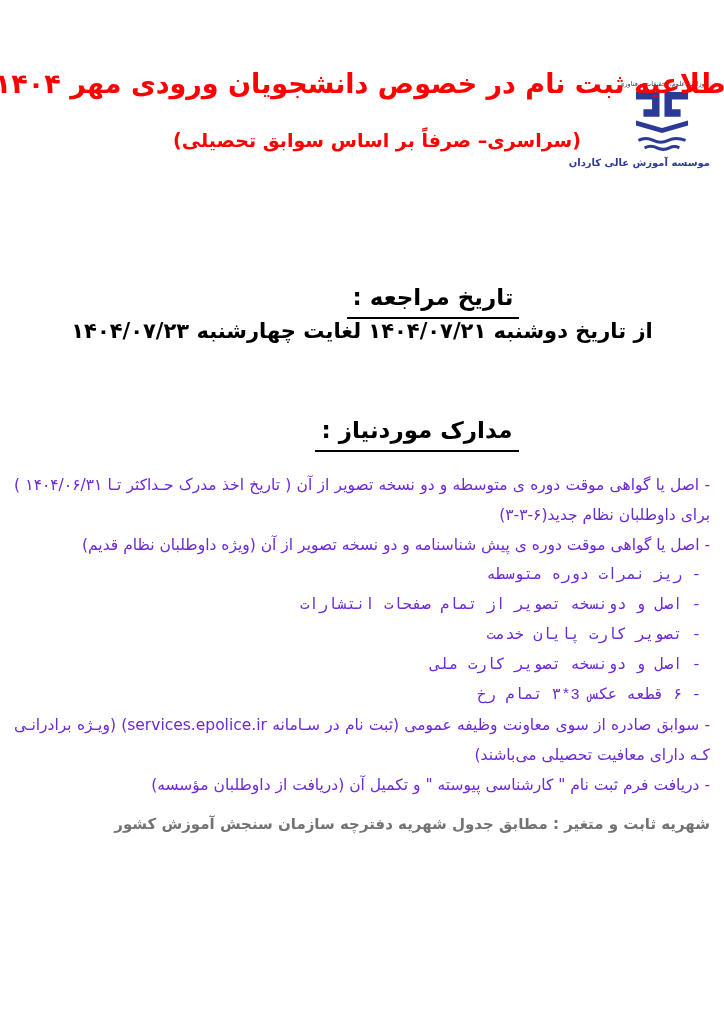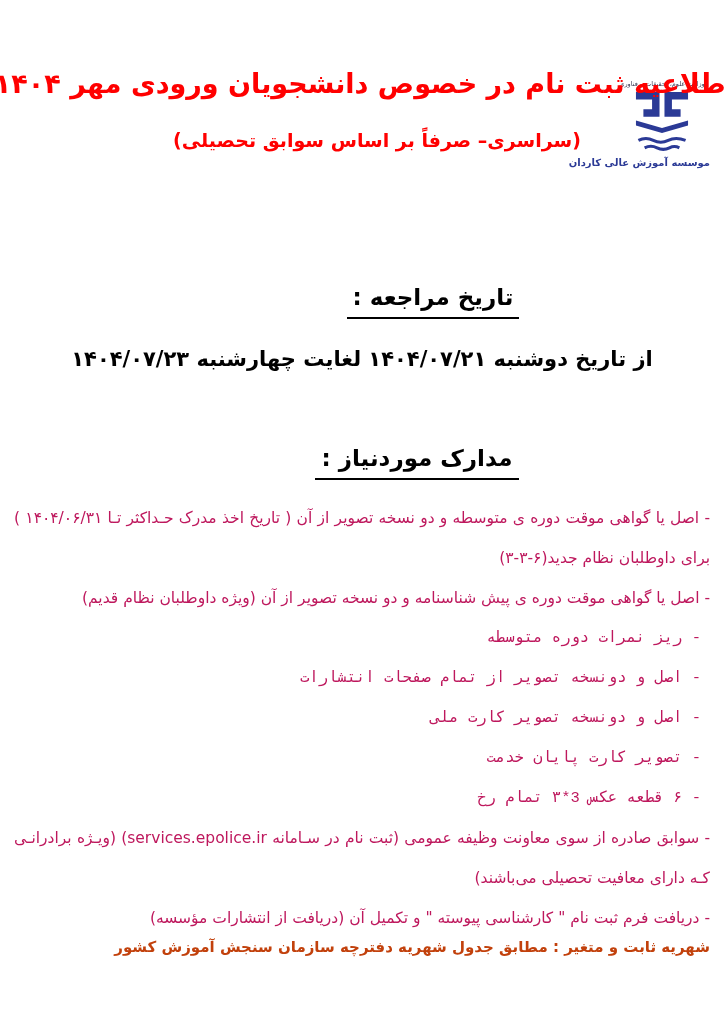--- a/index.html
+++ b/index.html
@@ -50,44 +50,44 @@
     font-size: 23px;
     font-weight: bold;
     color: #000;
     border-bottom: 2.5px solid #000;
     padding: 0 6px 7px 6px;
     position: relative;
   }
   .shift-a { right: -58px; margin-left: 26px; }
   .shift-b { right: -55px; }
   .date-line {
-    margin-top: 28px;
     text-align: center;
     font-size: 21px;
     font-weight: bold;
     color: #000;
     white-space: nowrap;
   }
 
   .section-docs { margin-top: 74px; }
   .section-docs .heading-row { text-align: center; }
   .doc-list { margin-top: 18px; }
   .doc-item {
     font-size: 15.5px;
-    line-height: 40px;
-    color: #be185d;
+    line-height: 30px;
+    color: #6d28d9;
     text-align: justify;
     text-align-last: right;
   }
   .doc-item.indent { padding-right: 9px; font-family: Liberation Mono, monospace; }
 
   .tuition-note {
+    margin-top: 15px;
     font-size: 15px;
     font-weight: bold;
-    color: #c2410c;
+    color: #737373;
     text-align: right;
   }
 </style>
 </head>
 <body>
 
 <div class="page">
 
   <div class="header">
 
@@ -120,23 +120,23 @@
   <div class="section-docs">
     <div class="heading-row">
       <span class="underline-heading shift-b">مدارک موردنیاز :</span>
     </div>
 
     <div class="doc-list">
       <p class="doc-item">- اصل یا گواهی موقت دوره ی متوسطه و دو نسخه تصویر از آن ( تاریخ اخذ مدرک حـداکثر تـا ۱۴۰۴/۰۶/۳۱ ) برای داوطلبان نظام جدید(۶-۳-۳)</p>
       <p class="doc-item">- اصل یا گواهی موقت دوره ی پیش شناسنامه و دو نسخه تصویر از آن (ویژه داوطلبان نظام قدیم)</p>
       <p class="doc-item indent">- ریز نمرات دوره متوسطه</p>
       <p class="doc-item indent">- اصل و دونسخه تصویر از تمام صفحات انتشارات</p>
+      <p class="doc-item indent">- تصویر کارت پایان خدمت</p>
       <p class="doc-item indent">- اصل و دونسخه تصویر کارت ملی</p>
-      <p class="doc-item indent">- تصویر کارت پایان خدمت</p>
       <p class="doc-item indent">- ۶ قطعه عکس 3*۳ تمام رخ</p>
       <p class="doc-item">- سوابق صادره از سوی معاونت وظیفه عمومی (ثبت نام در سـامانه services.epolice.ir) (ویـژه برادرانـی کـه دارای معافیت تحصیلی می‌باشند)</p>
-      <p class="doc-item">- دریافت فرم ثبت نام " کارشناسی پیوسته " و تکمیل آن (دریافت از انتشارات مؤسسه)</p>
+      <p class="doc-item">- دریافت فرم ثبت نام " کارشناسی پیوسته " و تکمیل آن (دریافت از داوطلبان مؤسسه)</p>
     </div>
 
     <div class="tuition-note">شهریه ثابت و متغیر : مطابق جدول شهریه دفترچه سازمان سنجش آموزش کشور</div>
   </div>
 
 </div>
 
 </body></html>

